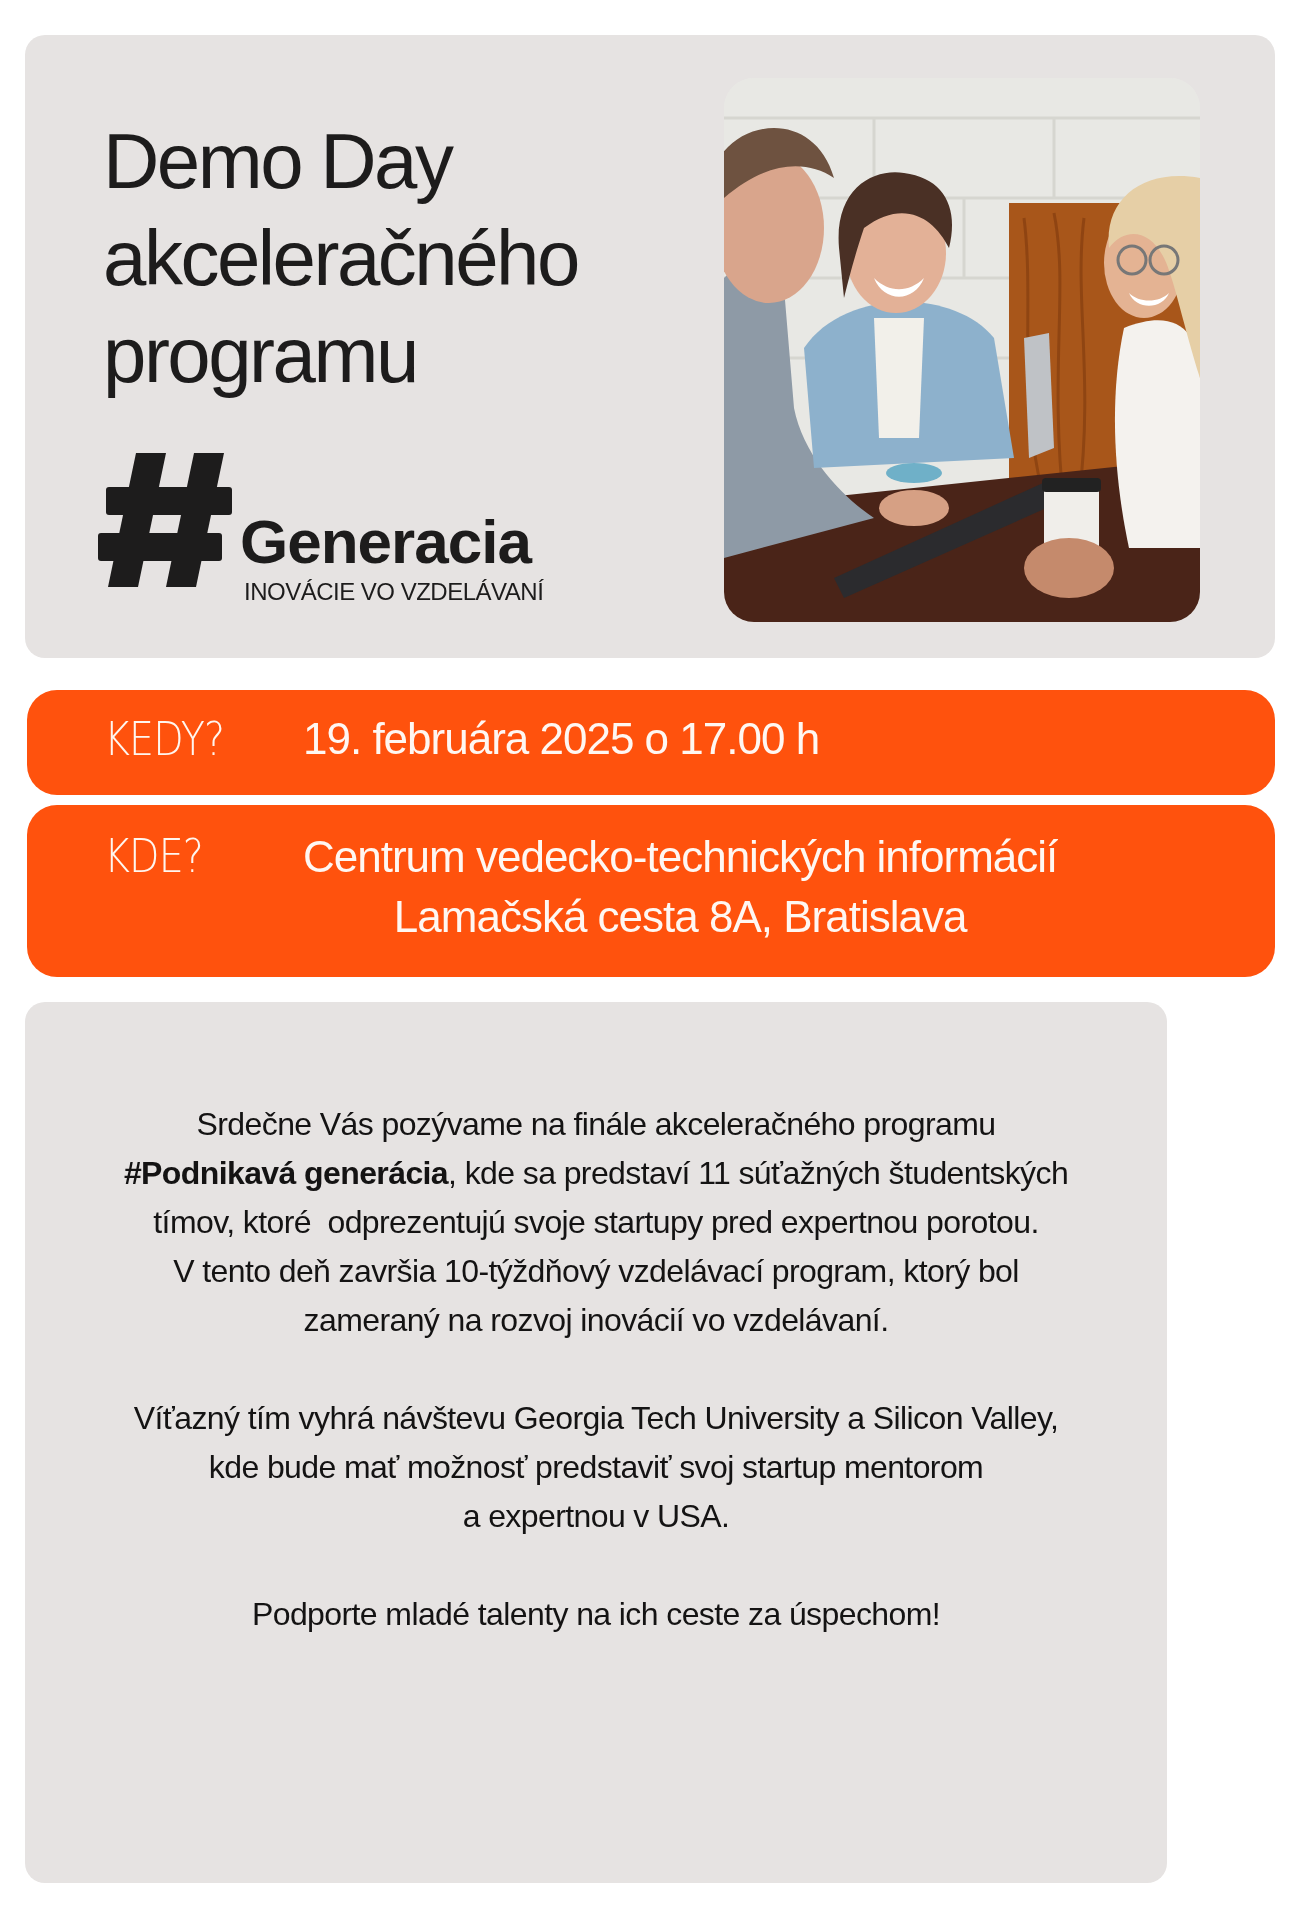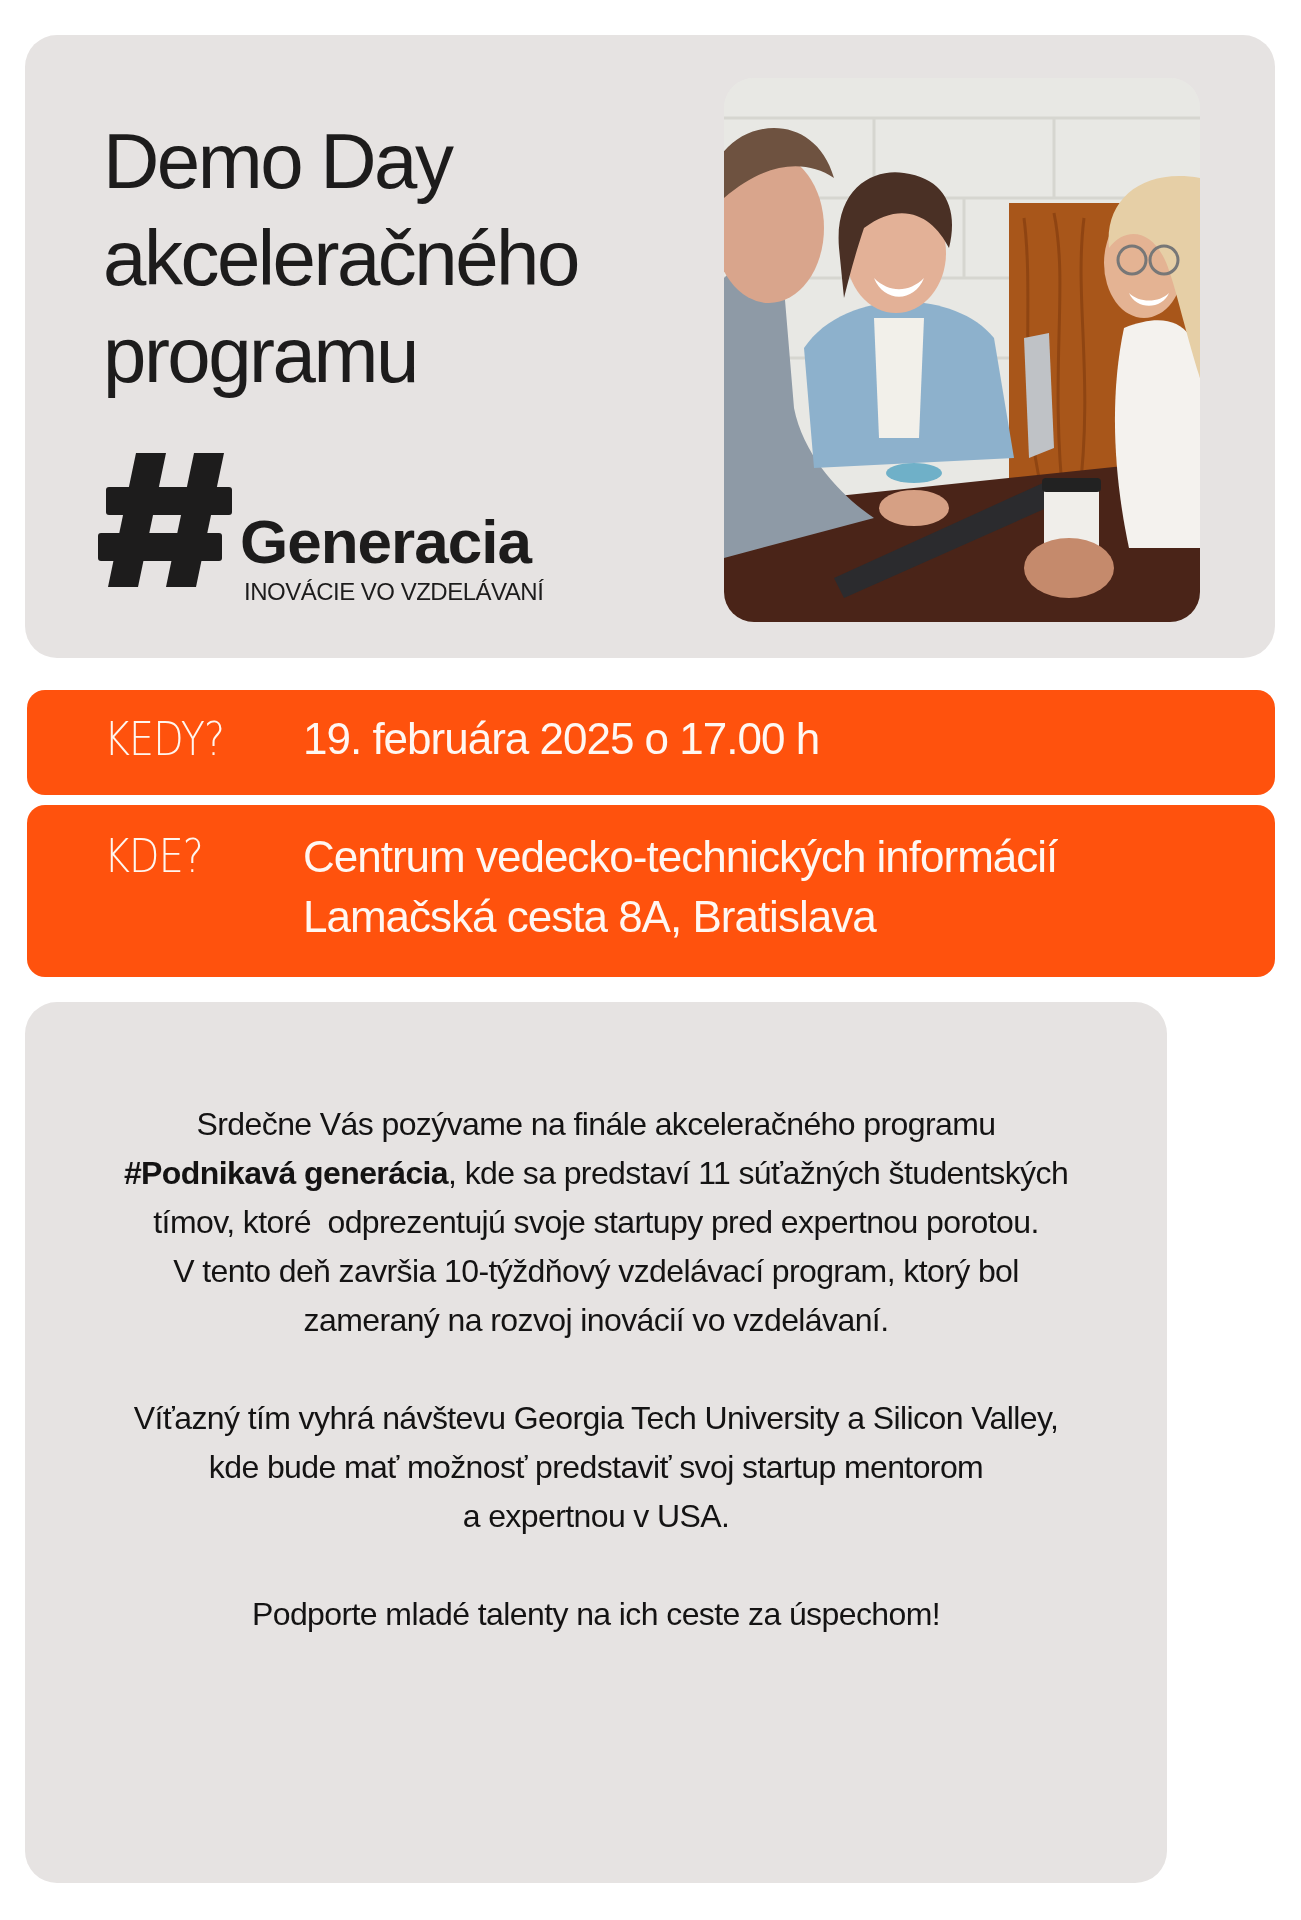--- a/index.html
+++ b/index.html
@@ -1,20 +1,20 @@
 <!DOCTYPE html>
 <html><head>
   <meta charset="utf-8">
   <style>
     * { box-sizing: border-box; margin: 0; padding: 0; }
     html, body { width: 1301px; height: 1920px; background: #ffffff; overflow: hidden; }
     body { position: relative; font-family: "Liberation Sans", "DejaVu Sans", sans-serif; color: #1c1b1b; }
 
-    .panel-gray { position: absolute; background: #e6e3e2; border-radius: 32px; }
-    .panel-orange { position: absolute; background: #ff520d; border-radius: 18px; color: #fff7f2; }
+    .panel-gray { position: absolute; background: #e6e3e2; border-radius: 20px; }
+    .panel-orange { position: absolute; background: #ff520d; border-radius: 30px; color: #fff7f2; }
 
     #top-panel { left: 25px; top: 35px; width: 1250px; height: 623px; }
     #title { position: absolute; left: 78px; top: 78px; font-size: 78px; line-height: 97px; letter-spacing: -2.5px; font-weight: 400; color: #1d1c1c; white-space: nowrap; }
     #title span { display: block; }
 
     #logo { position: absolute; left: 73px; top: 410px; width: 470px; height: 180px; }
     #logo-hash { position: absolute; left: 0; top: 0; width: 140px; height: 150px; }
     #logo-word1, #logo-word2 { position: absolute; left: 142px; font-size: 62px; font-weight: 700; line-height: 60px; letter-spacing: -1px; color: #1d1c1c; white-space: nowrap; }
     #logo-word1 { top: 15px; }
     #logo-word2 { top: 67px; }
@@ -24,21 +24,21 @@
     #photo svg { width: 100%; height: 100%; display: block; }
 
     #when-panel { left: 27px; top: 690px; width: 1248px; height: 105px; }
     #where-panel { left: 27px; top: 805px; width: 1248px; height: 172px; }
     .info-label { position: absolute; left: 77px; font-size: 46px; font-weight: 300; letter-spacing: -1px; color: #fff6ef; font-family: "DejaVu Sans", sans-serif; font-weight: 200; transform: scaleX(0.86); transform-origin: left; white-space: nowrap; }
     .info-value { position: absolute; left: 276px; font-size: 44px; font-weight: 400; letter-spacing: -1px; color: #fff7f2; white-space: nowrap; line-height: 60px; }
     #when-label { top: 22px; }
     #when-value { top: 19px; }
     #where-label { top: 24px; }
     #where-value { top: 22px; }
-    #where-value span { display: block; }
+    #where-value span { display: block; text-align: center; }
 
     #body-panel { left: 25px; top: 1002px; width: 1142px; height: 881px; }
     #body-text { position: absolute; left: 0; top: 98px; width: 100%; text-align: center; font-size: 32px; line-height: 49px; letter-spacing: -0.6px; color: #141313; }
     #body-text p { margin-bottom: 49px; }
     #body-text span.line { display: block; white-space: nowrap; }
     #body-text b { font-weight: 700; }
     #body-text .sig { font-style: italic; }
   </style>
 </head>
 <body>

